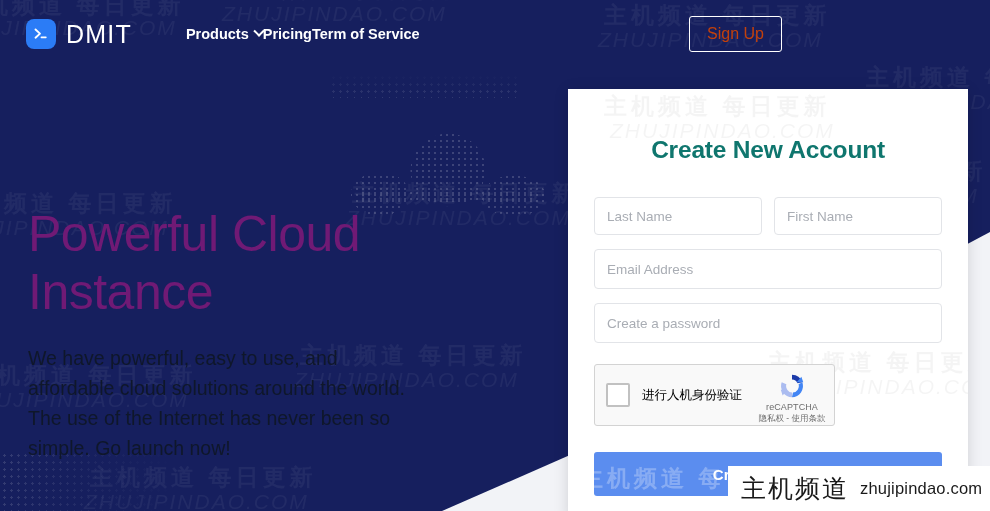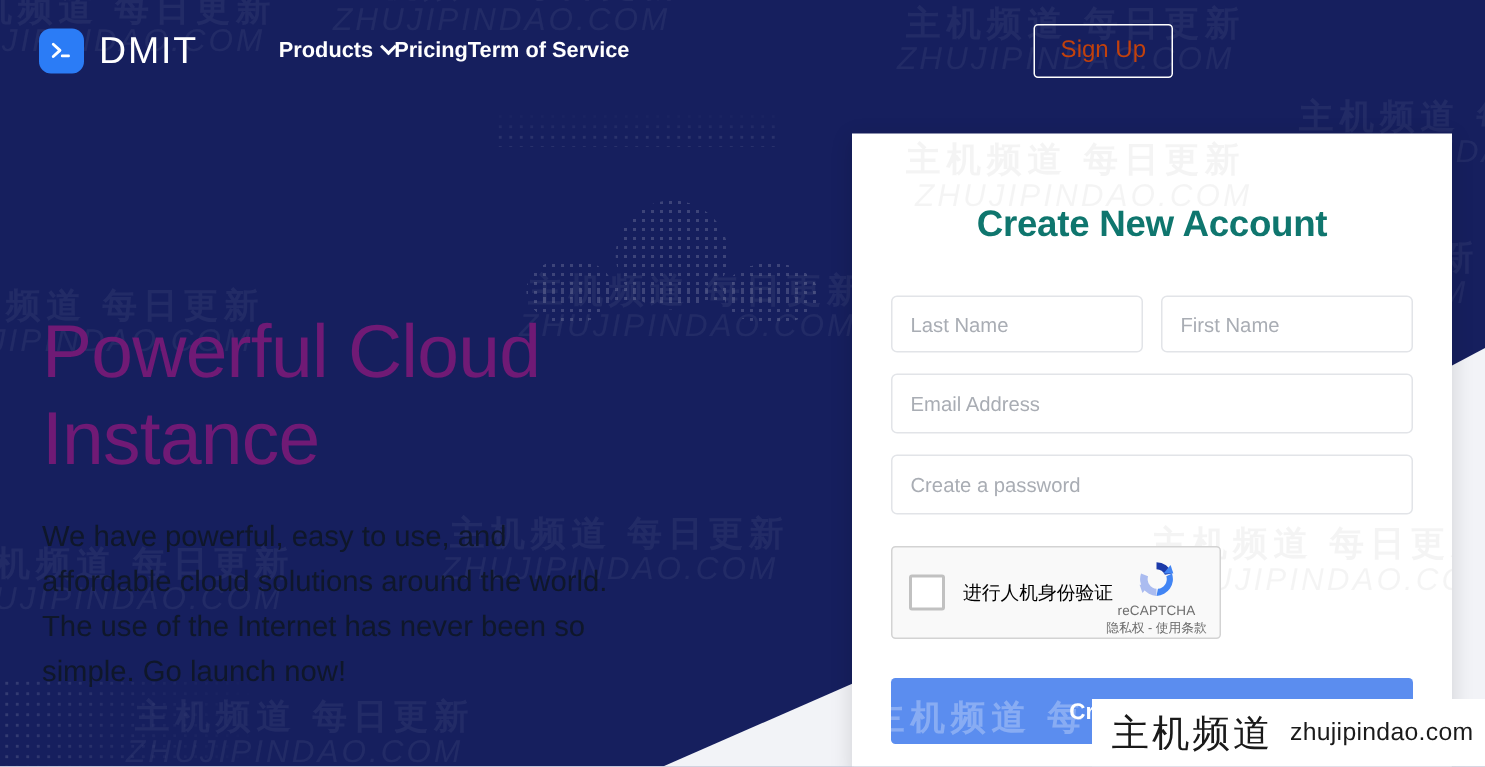--- a/index.html
+++ b/index.html
@@ -199,21 +199,21 @@
     color: #333;
     outline: none;
   }
   .field::placeholder { color: #a9adb4; }
   .field-single { margin-top: 14px; padding-left: 12px; }
   .field-tall { height: 40px; }
 
   
   .recaptcha {
     margin-top: 21px;
-    width: 220px;
+    width: 241px;
     height: 62px;
     border: 1px solid #d3d3d3;
     border-radius: 3px;
     background: #f9f9f9;
     display: flex; align-items: center;
     padding: 0 11px;
     position: relative;
   }
   .rc-box {
     width: 24px; height: 24px;

